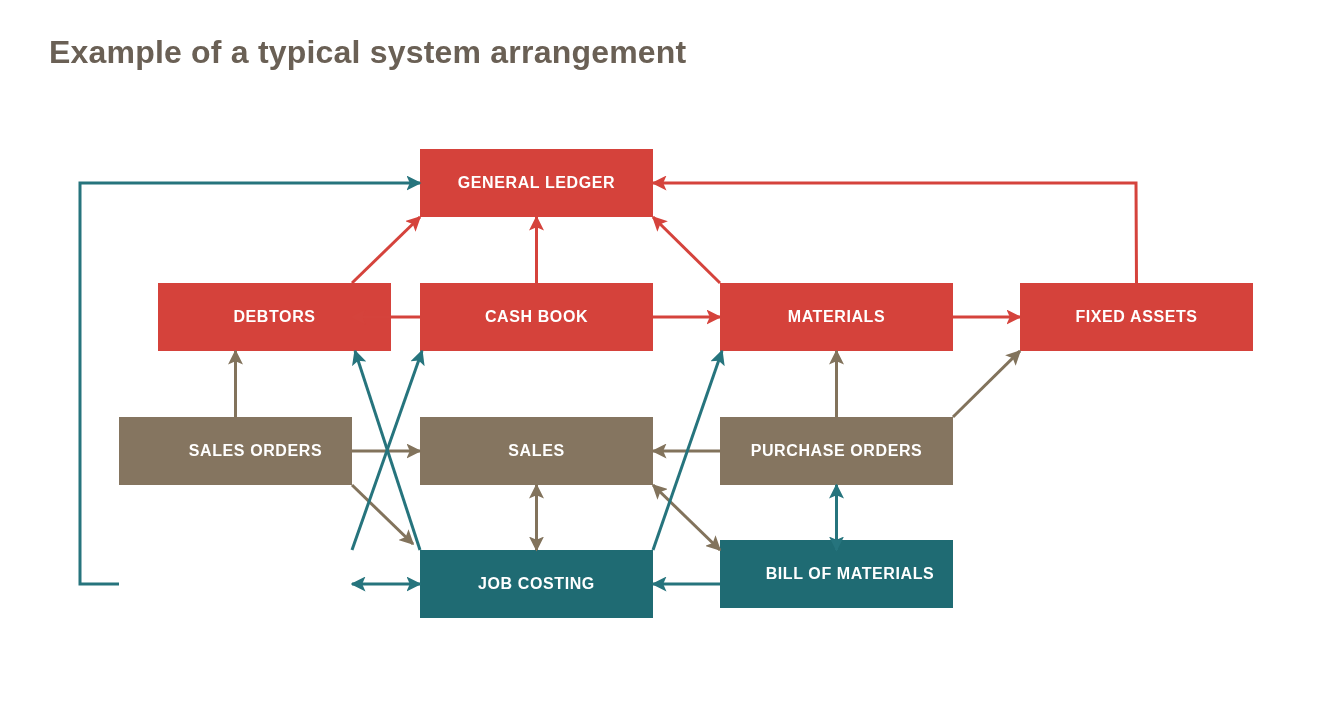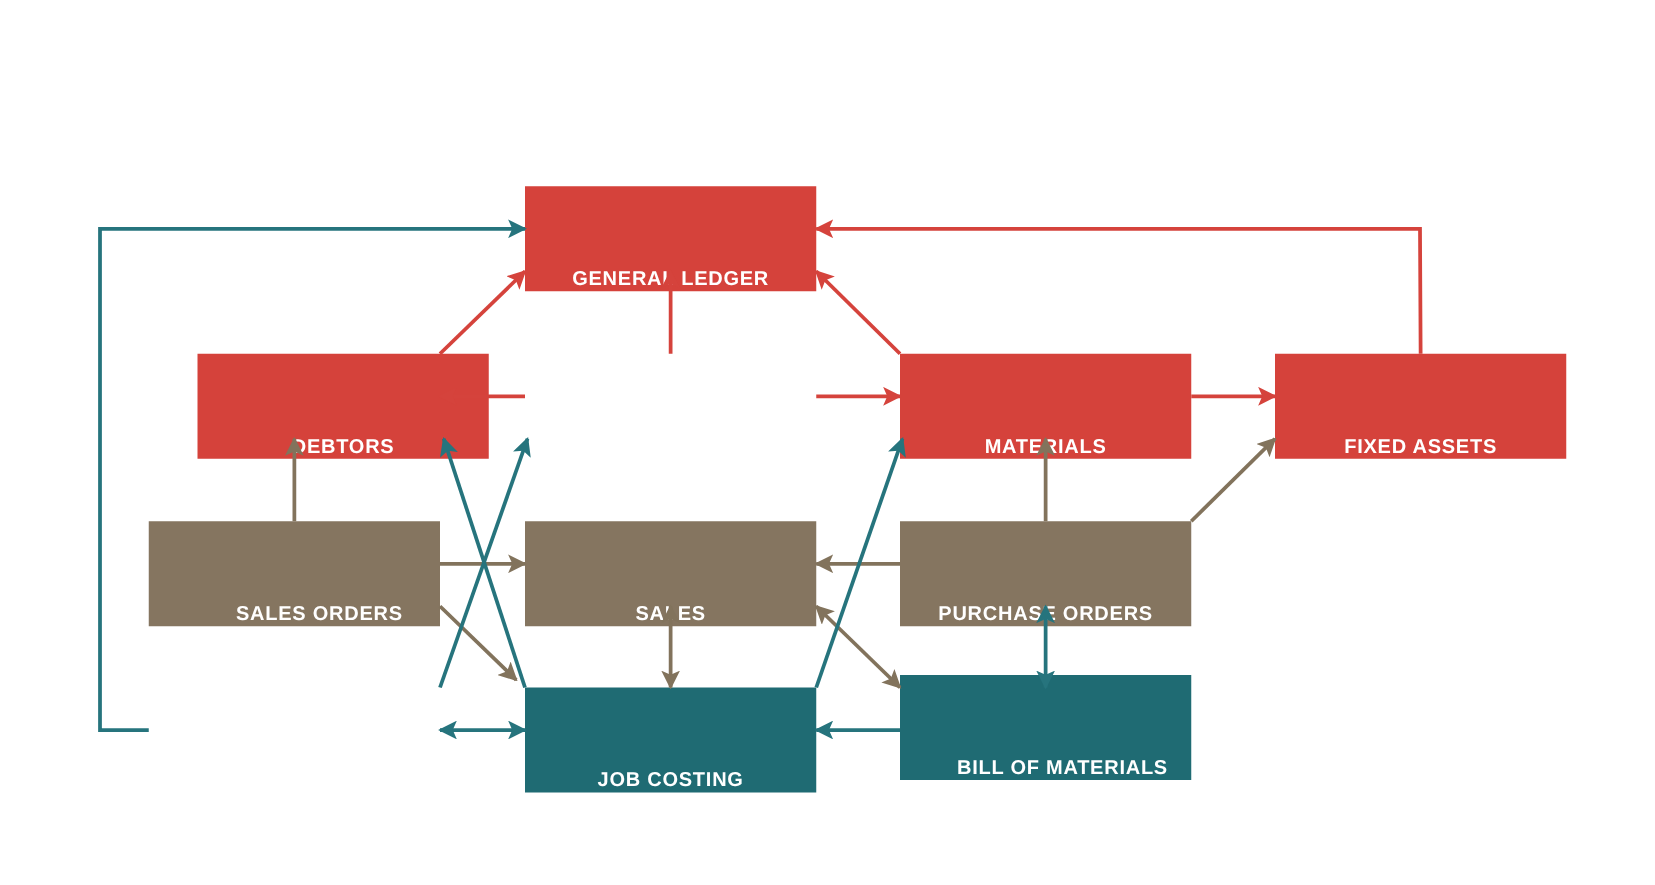--- a/index.html
+++ b/index.html
@@ -11,22 +11,22 @@
   #canvas{
     position:relative; width:1324px; height:708px; background:var(--bg);
     font-family:"Liberation Sans", sans-serif; overflow:hidden;
   }
   .page-title{
     position:absolute; left:49px; top:34px; margin:0;
     font-size:32px; font-weight:700; color:var(--title-text);
     letter-spacing:0.2px;
   }
   .node{
-    position:absolute; width:233px; height:84px;
-    display:flex; align-items:flex-end; justify-content:center;
+    position:absolute; width:233px; height:68px;
+    display:flex; align-items:center; justify-content:center;
     box-sizing:border-box;
   }
   .node-red{background:var(--box-red);}
   .node-brown{background:var(--box-brown);}
   .node-teal{background:var(--box-teal);}
   .node .lbl{
     color:var(--node-text); font-size:16px; font-weight:700;
     letter-spacing:0.6px; text-align:center; white-space:nowrap;
   }
   
@@ -48,26 +48,30 @@
   .edge{fill:none; stroke-width:3; stroke-linejoin:miter;}
   .edge-red{stroke:var(--line-red);}
   .edge-brown{stroke:var(--line-brown);}
   .edge-teal{stroke:var(--line-teal);}
 </style>
 </head>
 <body>
 
 <div id="canvas">
 
+  <h1 class="page-title">Example of a typical system arrangement</h1>
 
   <div class="node node-red" id="n-general_ledger">
     <span class="lbl">GENERAL LEDGER</span>
   </div>
   <div class="node node-red" id="n-debtors">
     <span class="lbl">DEBTORS</span>
+  </div>
+  <div class="node node-red" id="n-cash_book">
+    <span class="lbl">CASH BOOK</span>
   </div>
   <div class="node node-red" id="n-creditors">
     <span class="lbl">MATERIALS</span>
   </div>
   <div class="node node-red" id="n-fixed_assets">
     <span class="lbl">FIXED ASSETS</span>
   </div>
   <div class="node node-brown" id="n-sales_orders">
     <span class="lbl">SALES ORDERS</span>
   </div>

